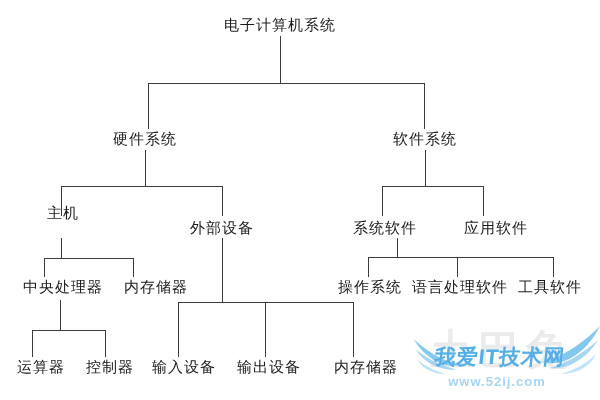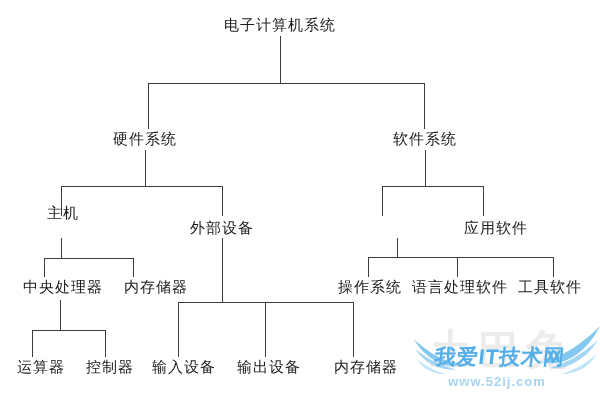--- a/index.html
+++ b/index.html
@@ -72,20 +72,21 @@
   <div class="vline" style="left:32px;top:330px;height:27px"></div>
   <div class="vline" style="left:105px;top:330px;height:27px"></div>
 
   <div class="node" style="left:280px;top:16px">电子计算机系统</div>
 
   <div class="node" style="left:425px;top:130px">软件系统</div>
   <div class="node" style="left:145px;top:130px">硬件系统</div>
 
   <div class="node" style="left:63px;top:204px">主机</div>
   <div class="node" style="left:222px;top:219px">外部设备</div>
+  <div class="node" style="left:385px;top:219px">系统软件</div>
   <div class="node" style="left:496px;top:219px">应用软件</div>
 
   <div class="node" style="left:63px;top:278px">中央处理器</div>
   <div class="node" style="left:156px;top:278px">内存储器</div>
   <div class="node" style="left:460px;top:278px">语言处理软件</div>
   <div class="node" style="left:370px;top:278px">操作系统</div>
   <div class="node" style="left:550px;top:278px">工具软件</div>
 
   <div class="node" style="left:41px;top:358px">运算器</div>
   <div class="node" style="left:110px;top:358px">控制器</div>

